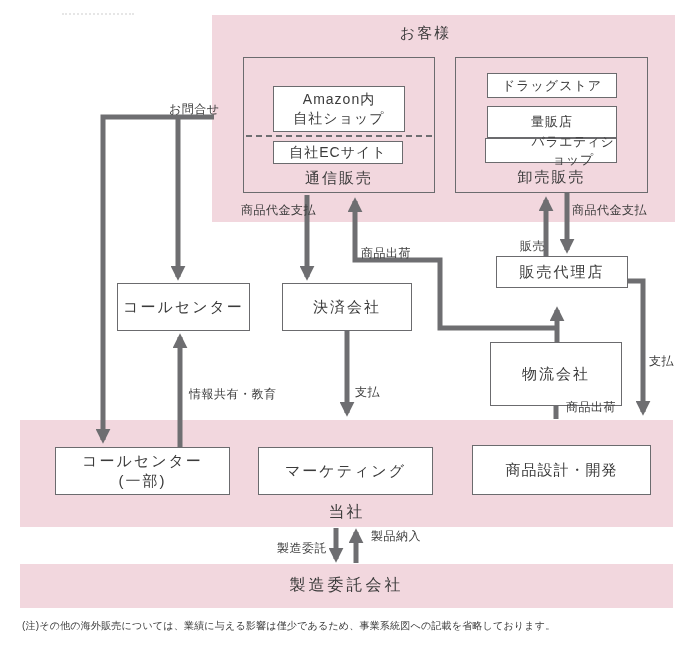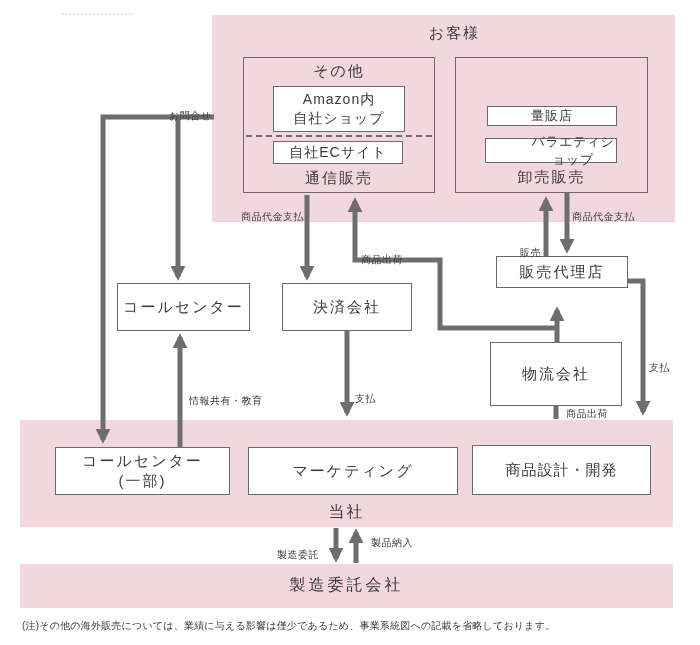--- a/index.html
+++ b/index.html
@@ -11,21 +11,21 @@
   .box{
     position:absolute;background:#ffffff;border:1.5px solid #6b6b6e;
     display:flex;align-items:center;justify-content:center;text-align:center;
     box-sizing:border-box;font-size:15px;letter-spacing:2px;line-height:1.35;
   }
   .groupbox{
     position:absolute;background:transparent;border:1.5px solid #6b6b6e;
     box-sizing:border-box;
   }
   .arealabel{position:absolute;text-align:center;font-size:15px;letter-spacing:2px;}
-  .flowlabel{position:absolute;font-size:10px;letter-spacing:0.5px;color:#3b3b3b;white-space:nowrap;margin-top:8px;}
+  .flowlabel{position:absolute;font-size:12px;letter-spacing:0.5px;color:#3b3b3b;white-space:nowrap;}
   .small{font-size:13px;letter-spacing:1px;}
   .mid{font-size:14px;letter-spacing:1px;}
   svg.flows{position:absolute;left:0;top:0;}
   .dashline{position:absolute;border-top:2px dashed #6e6e71;}
   .artifact{position:absolute;border-top:2px dotted #e6e6e6;}
   .footnote{position:absolute;font-size:10px;color:#3b3b3b;letter-spacing:0.2px;white-space:nowrap;}
 </style>
 </head>
 <body>
 
@@ -62,51 +62,51 @@
     <polyline points="180,447 180,337" fill="none" stroke="#6e6e71" stroke-width="5" marker-end="url(#ah)"></polyline>
 
     <polyline points="347,331 347,413" fill="none" stroke="#6e6e71" stroke-width="5" marker-end="url(#ah)"></polyline>
 
     <polyline points="556,419 556,395" fill="none" stroke="#6e6e71" stroke-width="5" marker-end="url(#ah)"></polyline>
 
     <polyline points="336,528 336,559" fill="none" stroke="#6e6e71" stroke-width="5" marker-end="url(#ah)"></polyline>
     <polyline points="356,563 356,532" fill="none" stroke="#6e6e71" stroke-width="5" marker-end="url(#ah)"></polyline>
   </svg>
 
-  <div class="arealabel" style="left:212px;top:24px;width:427px;margin-left:29px;">お客様</div>
+  <div class="arealabel" style="left:212px;top:24px;width:427px;">お客様</div>
 
   <div class="groupbox" style="left:243px;top:57px;width:192px;height:136px;"></div>
-  <div class="arealabel" style="left:243px;top:62px;width:192px;">その他</div>
   <div class="box mid" style="left:273px;top:86px;width:132px;height:46px;">
     <div>
       <span style="display:block;">Amazon内</span>
       <span style="display:block;">自社ショップ</span>
     </div>
   </div>
   <div class="dashline" style="left:246px;top:135px;width:186px;"></div>
   <div class="box mid" style="left:273px;top:141px;width:130px;height:23px;">自社ECサイト</div>
   <div class="arealabel" style="left:243px;top:169px;width:192px;">通信販売</div>
 
   <div class="groupbox" style="left:455px;top:57px;width:193px;height:136px;"></div>
-  <div class="box small" style="left:487px;top:106px;width:130px;height:20px;text-align:right;">量販店</div>
+  <div class="box small" style="left:487px;top:73px;width:130px;height:25px;">ドラッグストア</div>
+  <div class="box small" style="left:487px;top:106px;width:130px;height:32px;text-align:right;">量販店</div>
   <div class="box small" style="left:485px;top:138px;width:132px;height:25px;letter-spacing:0.5px;padding-left:44px;">バラエティショップ</div>
   <div class="arealabel" style="left:455px;top:168px;width:193px;">卸売販売</div>
 
   <div class="box" style="left:117px;top:283px;width:133px;height:48px;">コールセンター</div>
   <div class="box" style="left:282px;top:283px;width:130px;height:48px;">決済会社</div>
   <div class="box" style="left:496px;top:256px;width:132px;height:32px;">販売代理店</div>
   <div class="box" style="left:490px;top:342px;width:132px;height:64px;">物流会社</div>
 
   <div class="box" style="left:55px;top:447px;width:175px;height:48px;">
     <div>
       <span style="display:block;">コールセンター</span>
       <span style="display:block;">(一部)</span>
     </div>
   </div>
-  <div class="box" style="left:248px;top:447px;width:210px;height:48px;">マーケティング</div>
+  <div class="box" style="left:258px;top:447px;width:175px;height:48px;">マーケティング</div>
   <div class="box" style="left:464px;top:445px;width:179px;height:50px;letter-spacing:1px;margin-left:8px;">商品設計・開発</div>
   <div class="arealabel" style="left:20px;top:502px;width:653px;font-size:16px;">当社</div>
 
   <div class="arealabel" style="left:20px;top:575px;width:653px;font-size:16px;letter-spacing:3px;">製造委託会社</div>
 
   <div class="flowlabel" style="left:169px;top:101px;">お問合せ</div>
   <div class="flowlabel" style="left:241px;top:202px;">商品代金支払</div>
   <div class="flowlabel" style="left:361px;top:245px;">商品出荷</div>
   <div class="flowlabel" style="left:520px;top:238px;">販売</div>
   <div class="flowlabel" style="left:572px;top:202px;">商品代金支払</div>

